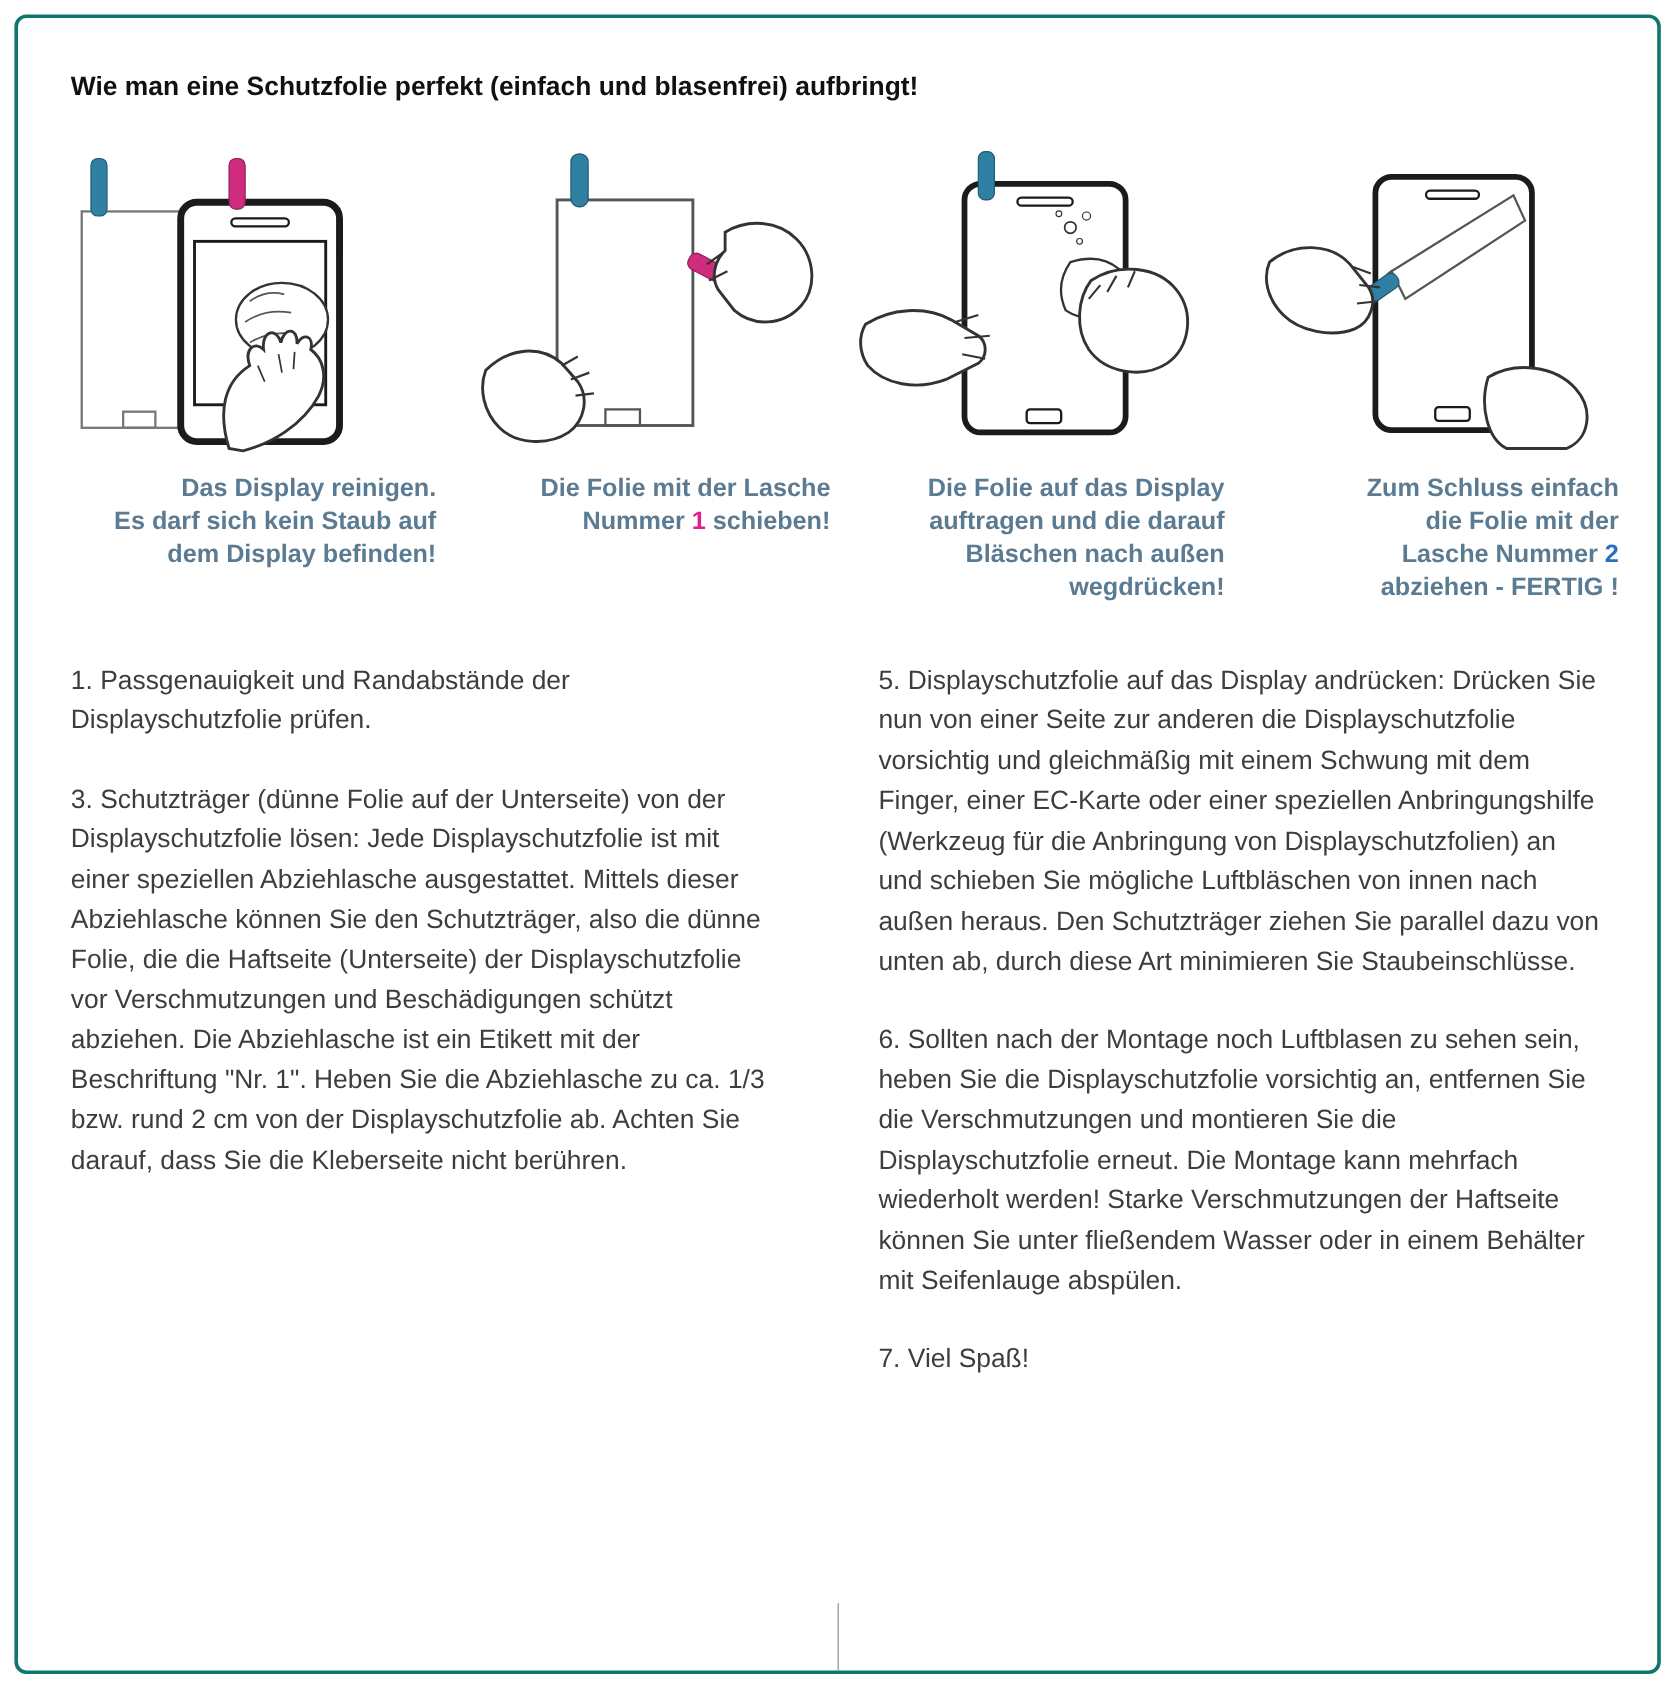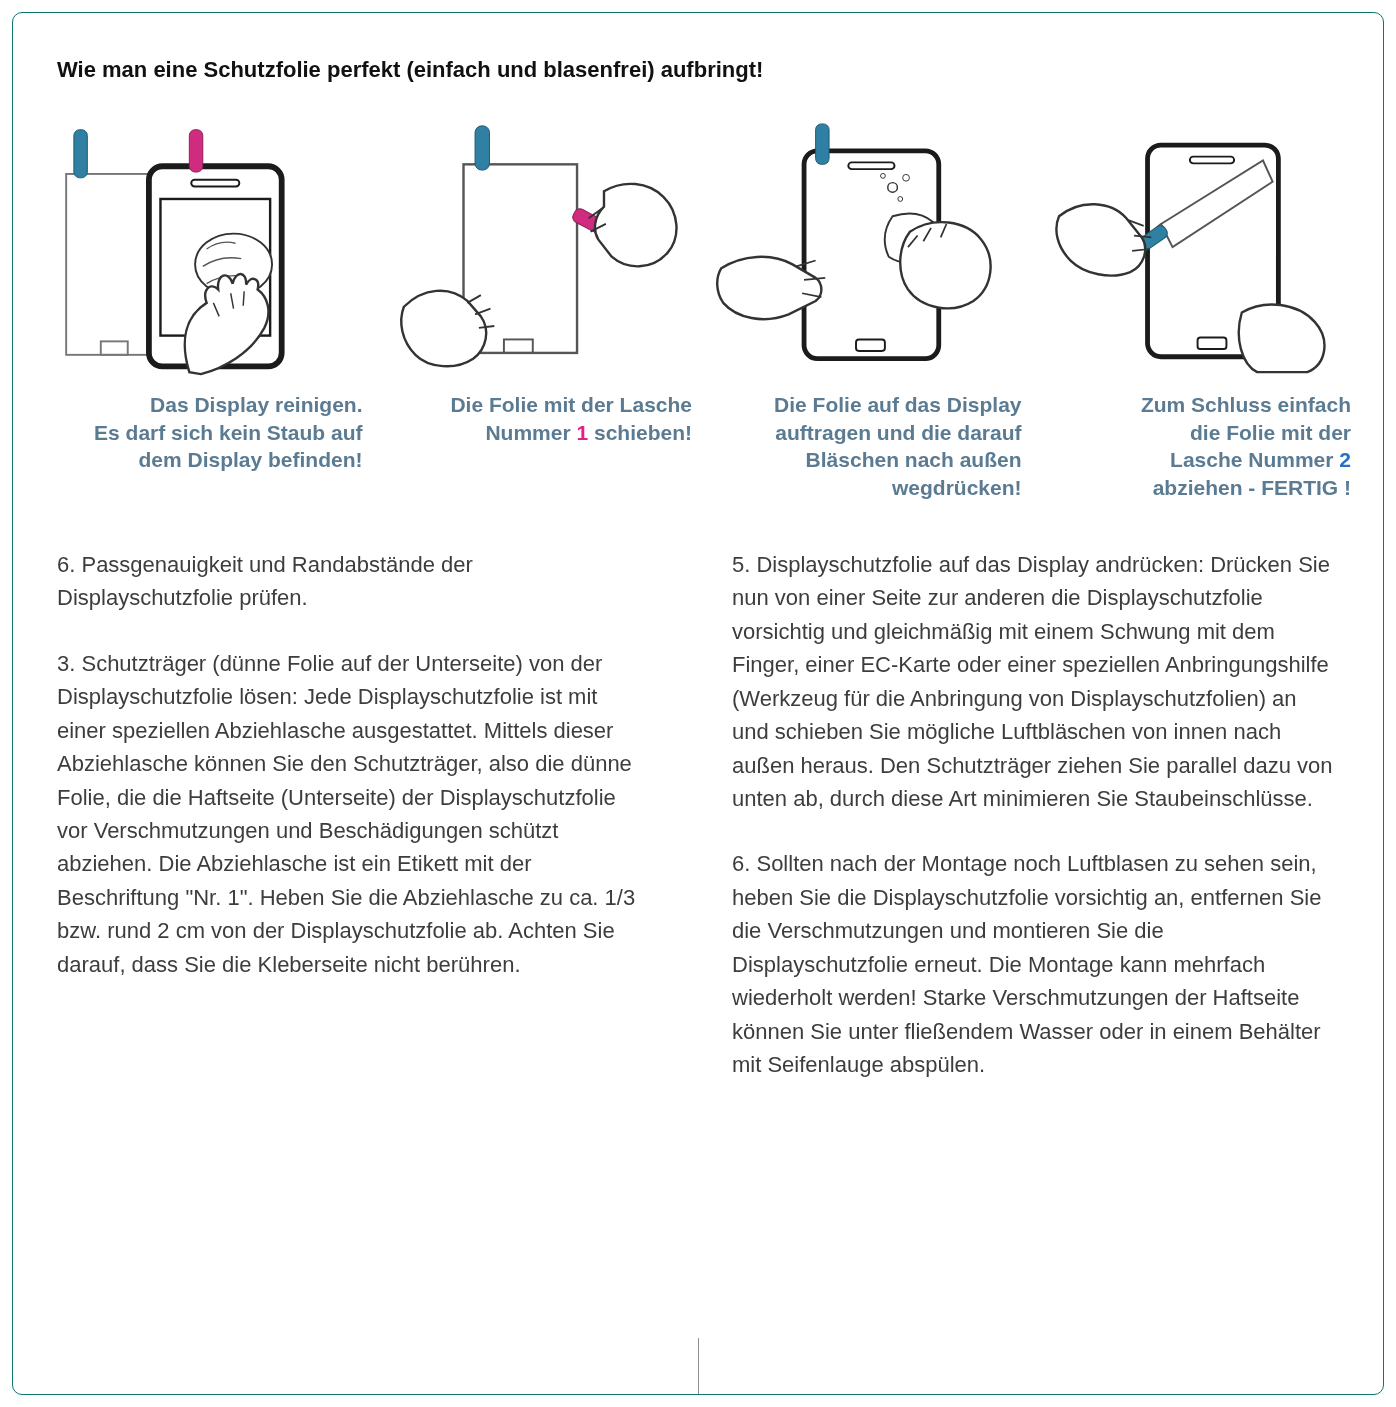--- a/index.html
+++ b/index.html
@@ -5,21 +5,21 @@
   * { margin:0; padding:0; box-sizing:border-box; }
   html,body { background:#fff; }
   body {
     width:1396px; height:1407px; position:relative;
     font-family:"Liberation Sans","DejaVu Sans",sans-serif;
     color:#3d3d3d;
   }
   .frame {
     position:absolute; inset:12px;
     background:#fff;
-    border:1px solid #0f766e;
+    border:3px solid #0f766e;
     border-radius:10px;
     overflow:hidden;
   }
   .title {
     font-size:22px; font-weight:bold; color:#111;
     padding:44px 44px 0 44px;
   }
   .panels {
     display:flex; margin-top:40px; padding:0 26px;
   }
@@ -131,24 +131,25 @@
       <div class="caption"><span>Zum Schluss einfach
 die Folie mit der
 Lasche Nummer </span><span class="num-blue">2</span><span>
 abziehen - FERTIG !</span></div>
     </div>
 
   </div>
 
   <div class="steps">
     <div class="col col-left">
-      <p>6. Passgenauigkeit und Randabstände der Displayschutzfolie prüfen.</p>
+      <p>1. Passgenauigkeit und Randabstände der Displayschutzfolie prüfen.</p>
       <p>3. Schutzträger (dünne Folie auf der Unterseite) von der Displayschutzfolie lösen: Jede Displayschutzfolie ist mit einer speziellen Abziehlasche ausgestattet. Mittels dieser Abziehlasche können Sie den Schutzträger, also die dünne Folie, die die Haftseite (Unterseite) der Displayschutzfolie vor Verschmutzungen und Beschädigungen schützt abziehen. Die Abziehlasche ist ein Etikett mit der Beschriftung "Nr. 1". Heben Sie die Abziehlasche zu ca. 1/3 bzw. rund 2 cm von der Displayschutzfolie ab. Achten Sie darauf, dass Sie die Kleberseite nicht berühren.</p>
     </div>
     <div class="col col-right">
       <p>5. Displayschutzfolie auf das Display andrücken: Drücken Sie nun von einer Seite zur anderen die Displayschutzfolie vorsichtig und gleichmäßig mit einem Schwung mit dem Finger, einer EC-Karte oder einer speziellen Anbringungshilfe (Werkzeug für die Anbringung von Displayschutzfolien) an und schieben Sie mögliche Luftbläschen von innen nach außen heraus. Den Schutzträger ziehen Sie parallel dazu von unten ab, durch diese Art minimieren Sie Staubeinschlüsse.</p>
       <p>6. Sollten nach der Montage noch Luftblasen zu sehen sein, heben Sie die Displayschutzfolie vorsichtig an, entfernen Sie die Verschmutzungen und montieren Sie die Displayschutzfolie erneut. Die Montage kann mehrfach wiederholt werden! Starke Verschmutzungen der Haftseite können Sie unter fließendem Wasser oder in einem Behälter mit Seifenlauge abspülen.</p>
+      <p>7. Viel Spaß!</p>
     </div>
   </div>
 
   <div class="col-divider-tick"></div>
 
 </div>
 
 </body></html>

